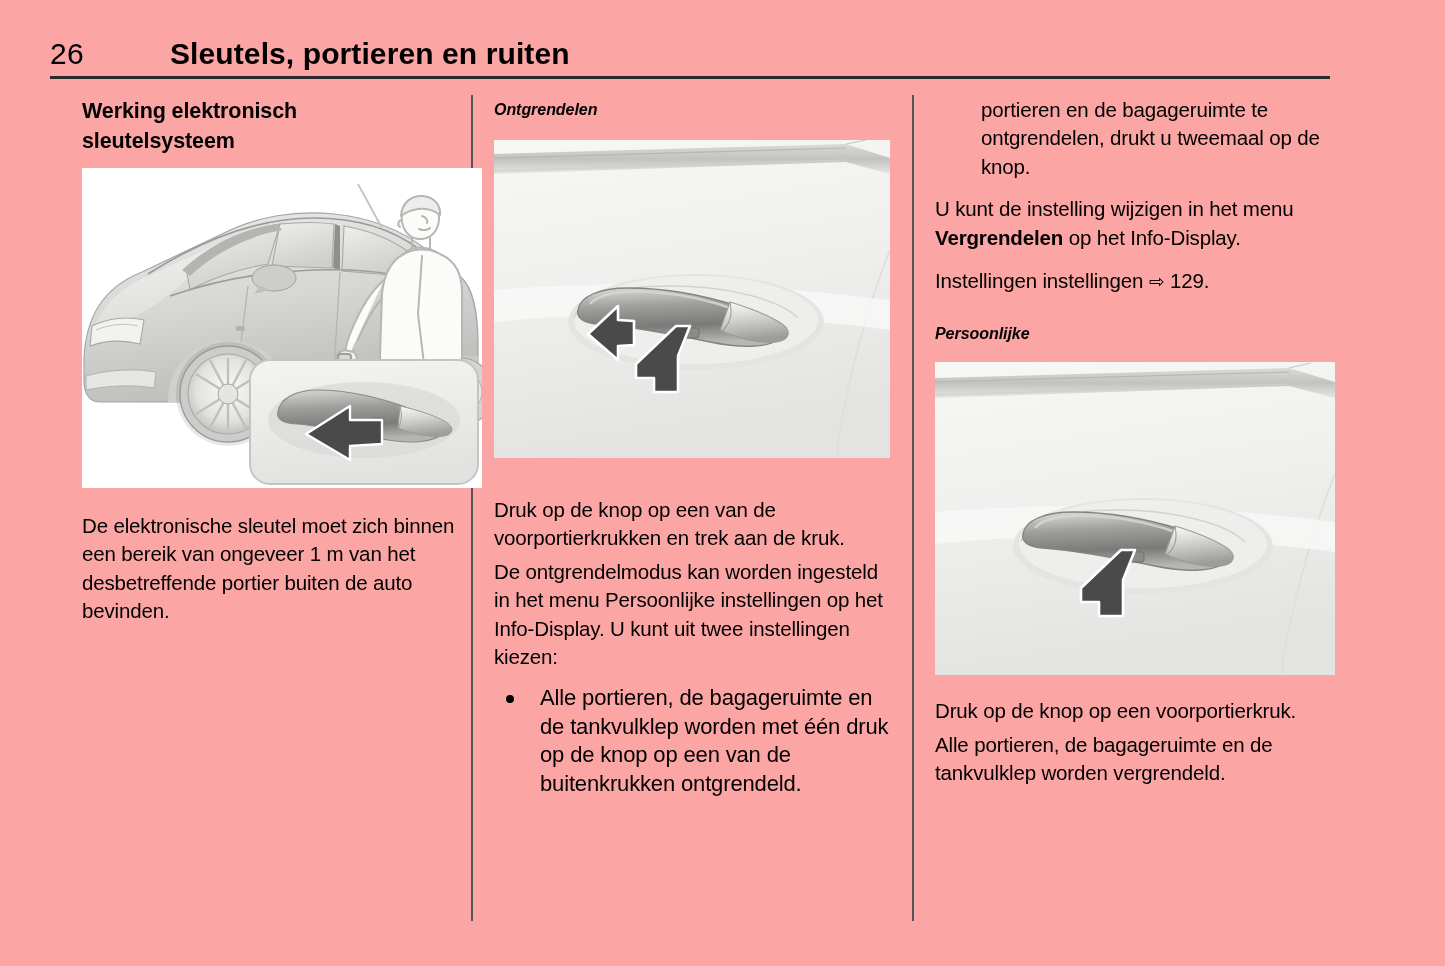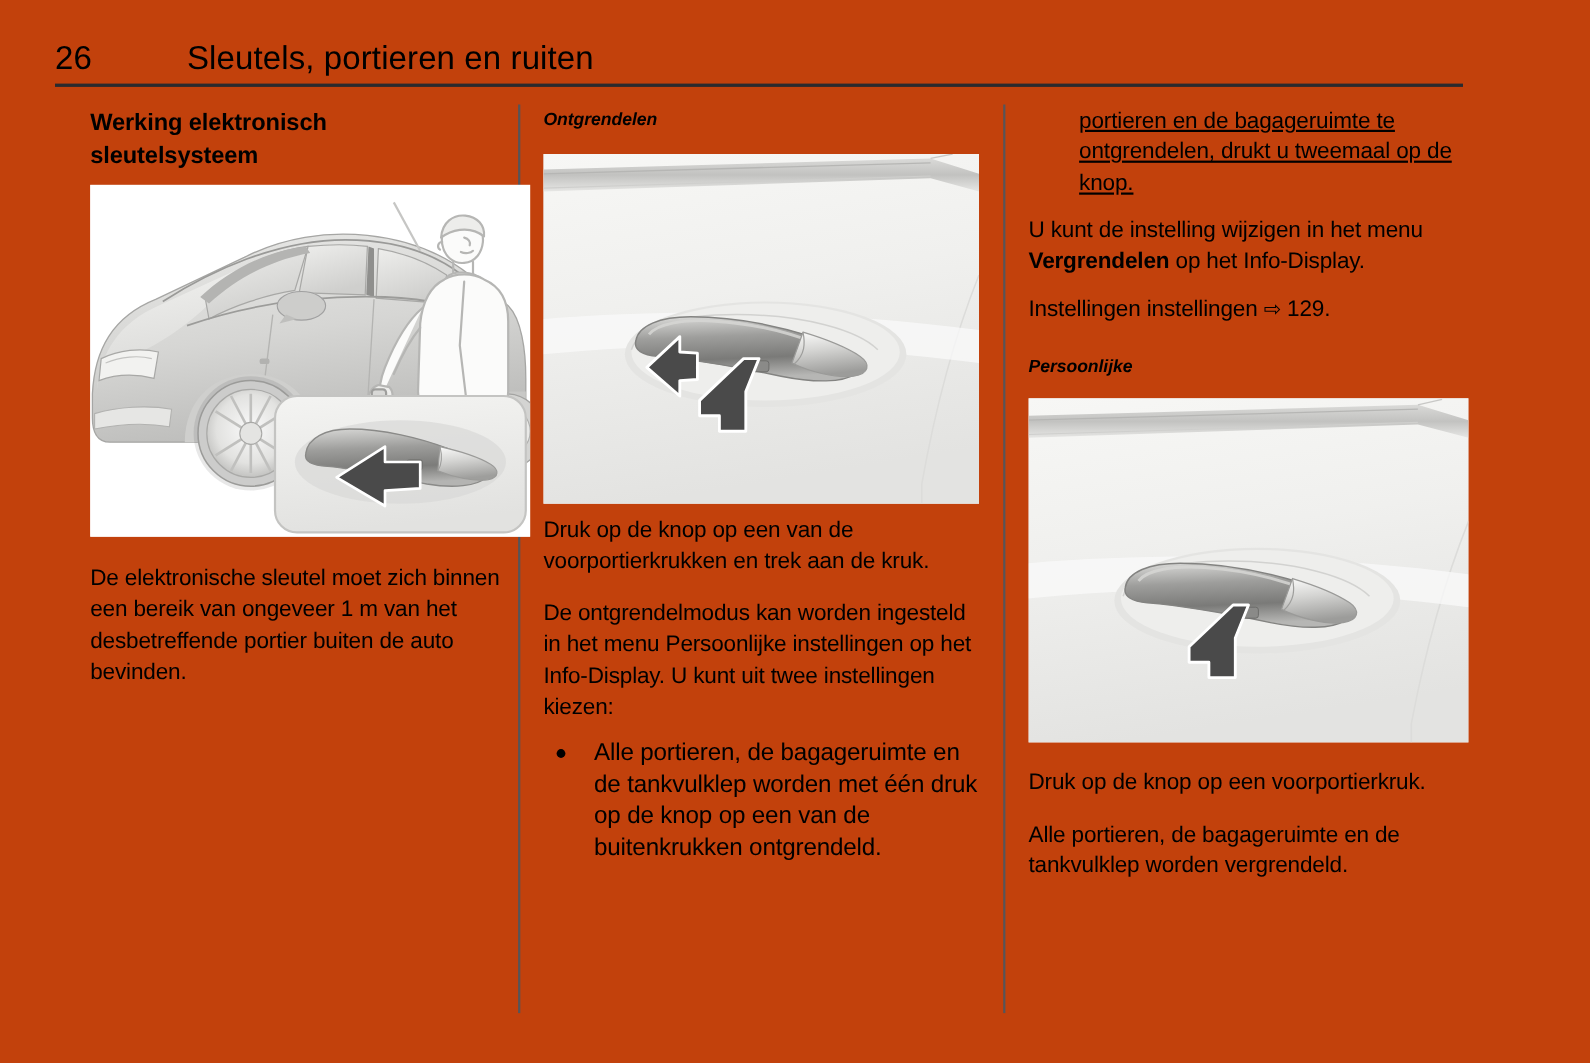--- a/index.html
+++ b/index.html
@@ -15,21 +15,21 @@
     color: #000000;
     overflow: hidden;
     position: relative;
   }
 
   .page {
     position: absolute;
     left: 0; top: 0;
     width: 1445px;
     height: 966px;
-    background: #c2410c;
+    background: #fca5a5;
   }
 
   
   .page-header {
     position: absolute;
     left: 50px;
     top: 36px;
     width: 1280px;
     height: 44px;
   }
@@ -40,21 +40,21 @@
     font-size: 30px;
     font-weight: 400;
     letter-spacing: 0.2px;
     line-height: 36px;
   }
   .chapter-title {
     position: absolute;
     left: 120px;
     top: 0;
     font-size: 30px;
-    font-weight: 400;
+    font-weight: 700;
     line-height: 36px;
     letter-spacing: 0.1px;
     white-space: nowrap;
   }
   .header-rule {
     position: absolute;
     left: 50px;
     top: 76px;
     width: 1280px;
     height: 3px;
@@ -97,21 +97,21 @@
     line-height: 28px;
     letter-spacing: -0.05px;
     font-style: italic;
   }
   p.body {
     margin: 0;
     font-size: 20.5px;
     line-height: 28.4px;
     letter-spacing: -0.15px;
   }
-  p.body + p.body { margin-top: 19px; }
+  p.body + p.body { margin-top: 5px; }
 
   ul.bullets {
     margin: 13px 0 0 0;
     padding: 0;
     list-style: none;
   }
   ul.bullets li {
     position: relative;
     padding-left: 46px;
     font-size: 22px;
@@ -128,21 +128,20 @@
     height: 8px;
     border-radius: 50%;
     background: #000;
   }
   p.bullet-cont {
     margin: 0;
     padding-left: 46px;
     font-size: 20.5px;
     line-height: 28.4px;
     letter-spacing: -0.15px;
-    text-decoration: underline;
   }
   .semibold { font-weight: 600; }
   .xref-arrow {
     font-family: "DejaVu Sans", sans-serif;
     font-size: 19px;
     line-height: 1;
   }
 
   
   .figure {
@@ -396,21 +395,21 @@
         <path d="M236,162 C238,172 238,182 228,191" fill="none" stroke="#9e9e9c" stroke-width="1.1"></path>
 
         <rect x="190" y="188" width="15" height="10" rx="2.5" fill="#8a8a88" stroke="#6c6c6a" stroke-width="0.9"></rect>
 
         <path d="M124,180 L124,166 L94,194 L124,220 L124,206 L140,205 L140,181 Z" fill="#4a4a4a" stroke="#ffffff" stroke-width="2.6" stroke-linejoin="round"></path>
 
         <path d="M196,186 L182,186 L142,224 L142,238 L160,238 L160,252 L184,252 L184,216 Z" fill="#4a4a4a" stroke="#ffffff" stroke-width="2.6" stroke-linejoin="round"></path>
       </svg>
     </div>
 
-    <p class="body" style="margin-top:10px">Druk op de knop op een van de voorportierkrukken en trek aan de kruk.</p>
+    <p class="body" style="margin-top:38px">Druk op de knop op een van de voorportierkrukken en trek aan de kruk.</p>
 
     <p class="body">De ontgrendelmodus kan worden ingesteld in het menu Persoonlijke instellingen op het Info-Display. U kunt uit twee instellingen kiezen:</p>
 
     <ul class="bullets">
       <li>
         <span class="dot"></span>
         <span>Alle portieren, de bagageruimte en de tankvulklep worden met één druk op de knop op een van de buitenkrukken ontgrendeld.</span>
       </li>
     </ul>
   </div>

